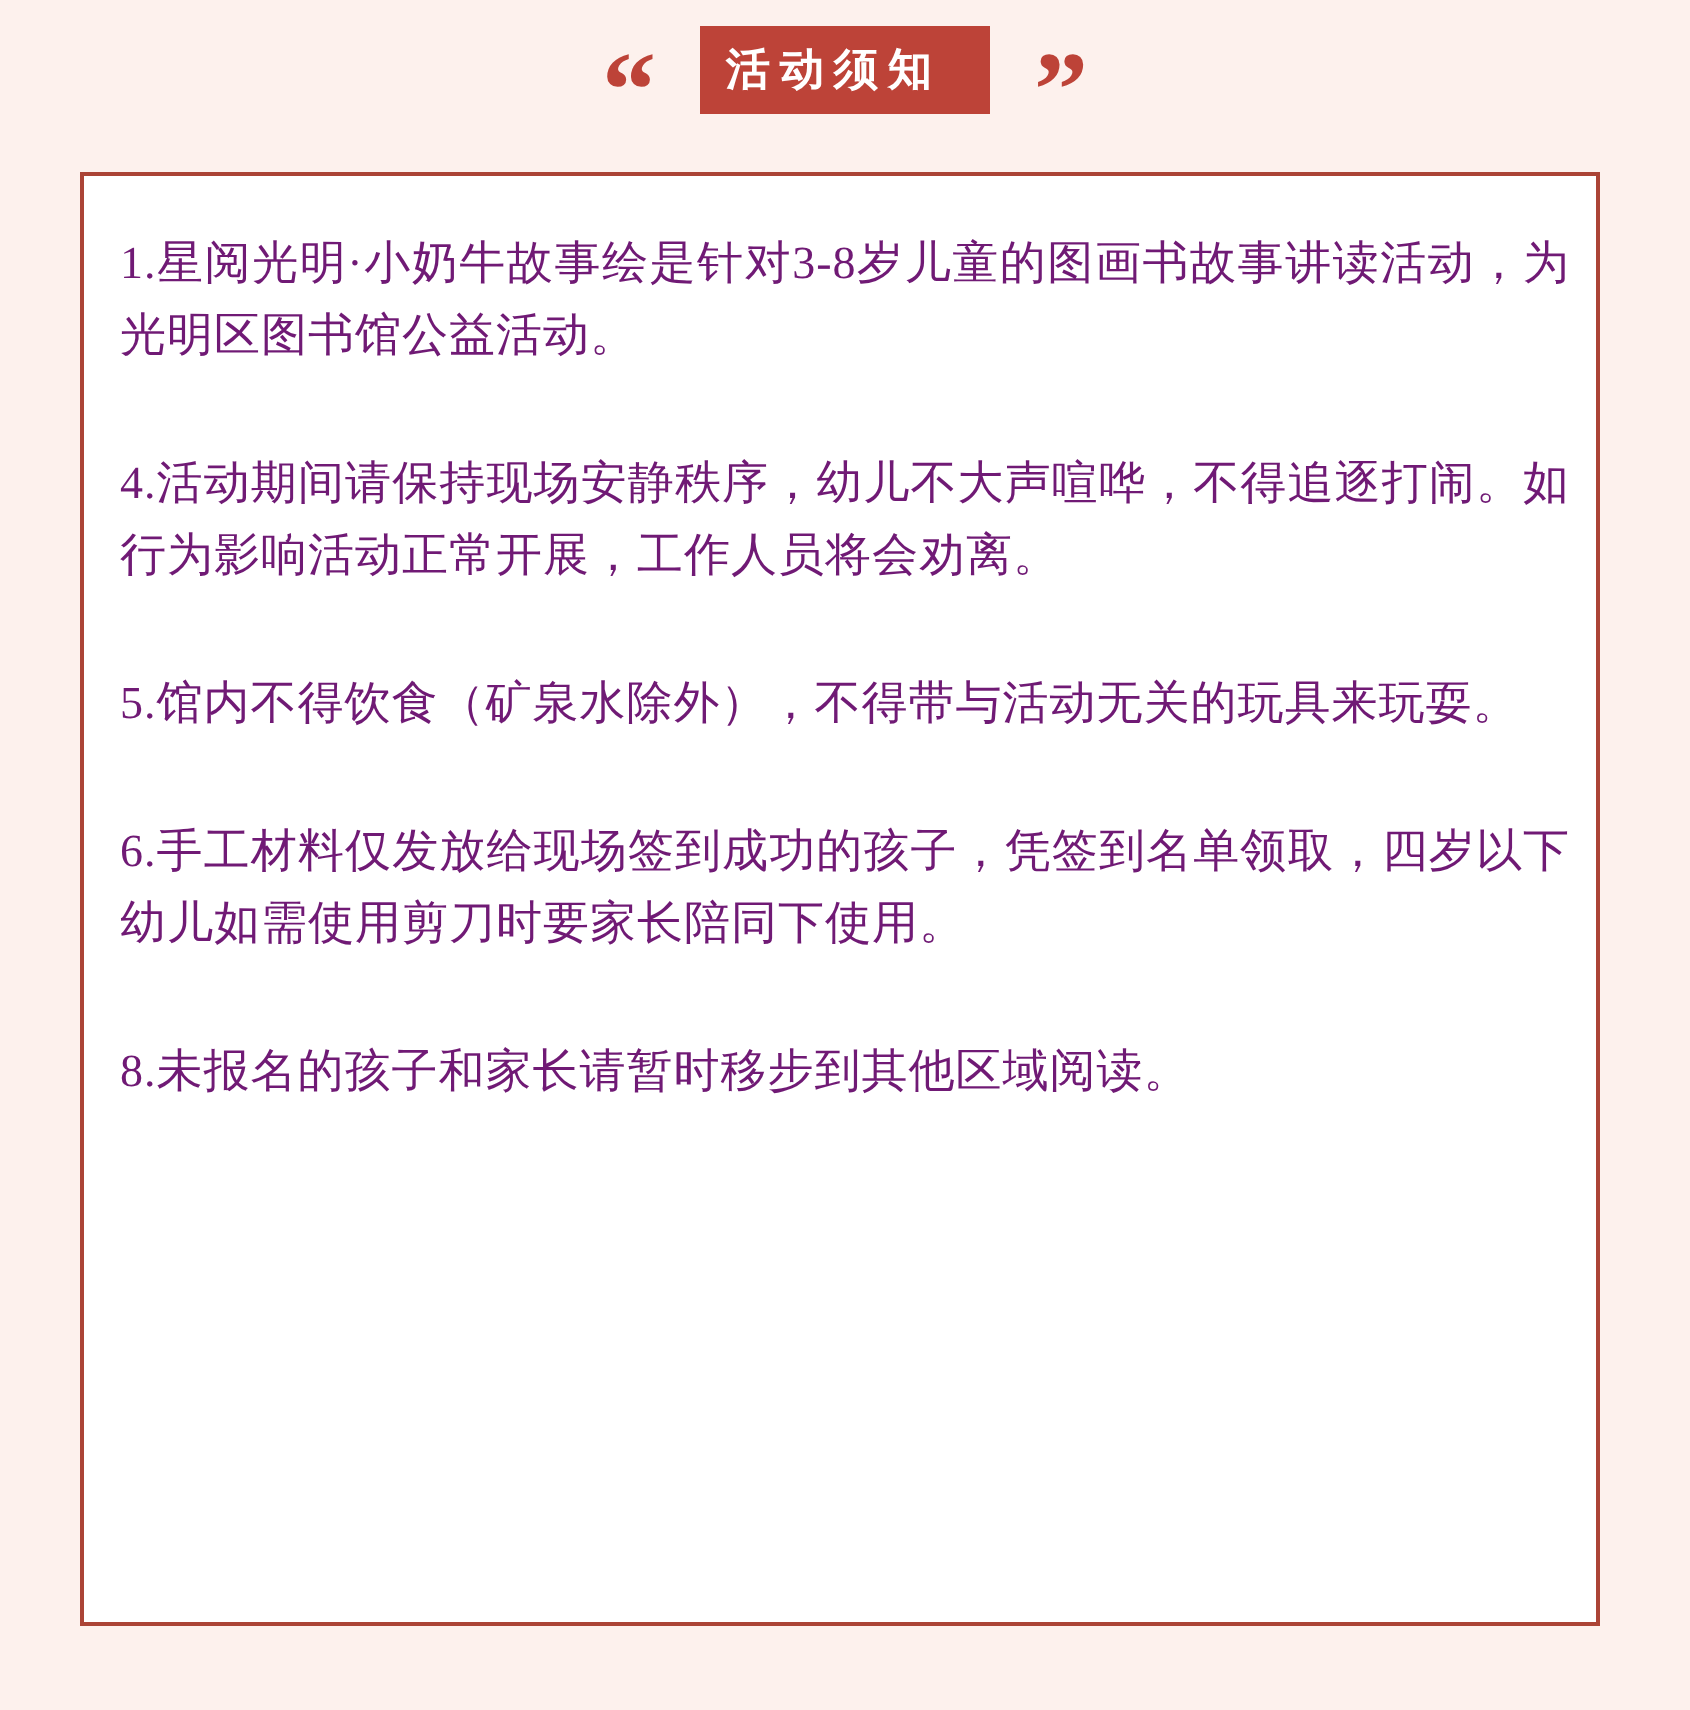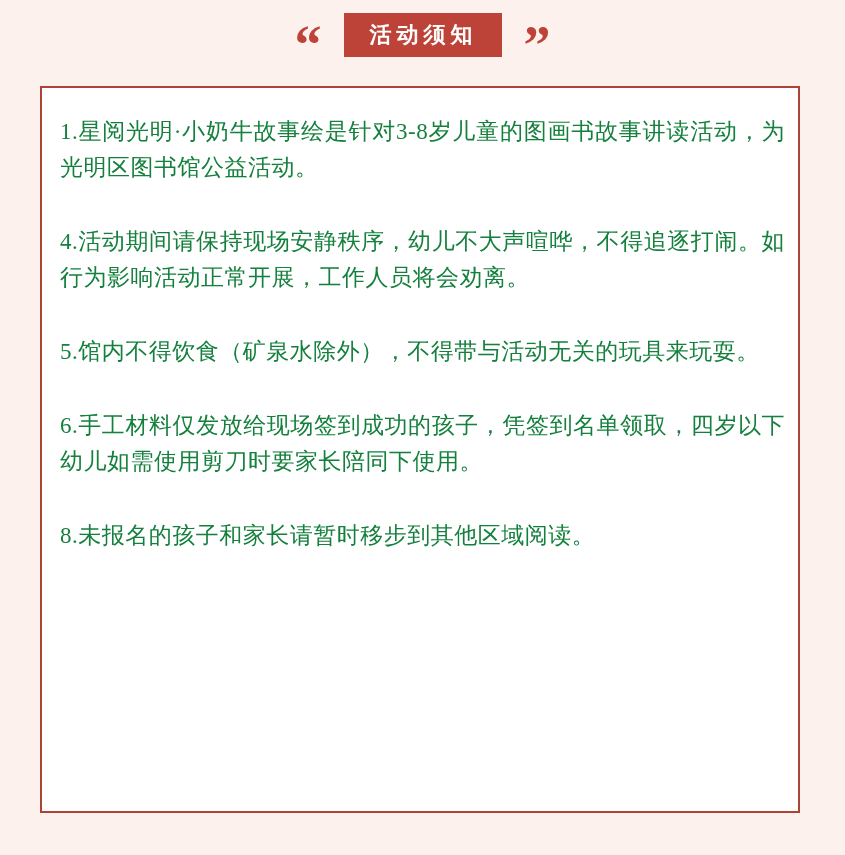--- a/index.html
+++ b/index.html
@@ -35,35 +35,35 @@
   }
   .title-badge {
     background: #bd4338;
     color: #ffffff;
     font-family: "Liberation Sans", "DejaVu Sans", sans-serif;
     font-weight: bold;
     font-size: 22px;
     letter-spacing: 5px;
     height: 44px;
     line-height: 44px;
-    padding: 0 24px 0 26px;
+    padding: 0 24px 0 13px;
     text-align: left;
   }
   .notice-box {
     margin: 29px 0 0 40px;
     width: 760px;
     min-height: 727px;
     background: #ffffff;
     border: 2px solid #ab4436;
     padding: 26px 13px 0 18px;
   }
   .notice-box p {
     font-size: 23px;
     line-height: 36px;
-    color: #15803d;
+    color: #701a75;
     margin-bottom: 38px;
     text-align: justify;
     text-justify: inter-ideograph;
     letter-spacing: 0.5px;
   }
 </style>
 </head>
 <body>
 
 <div class="page">

